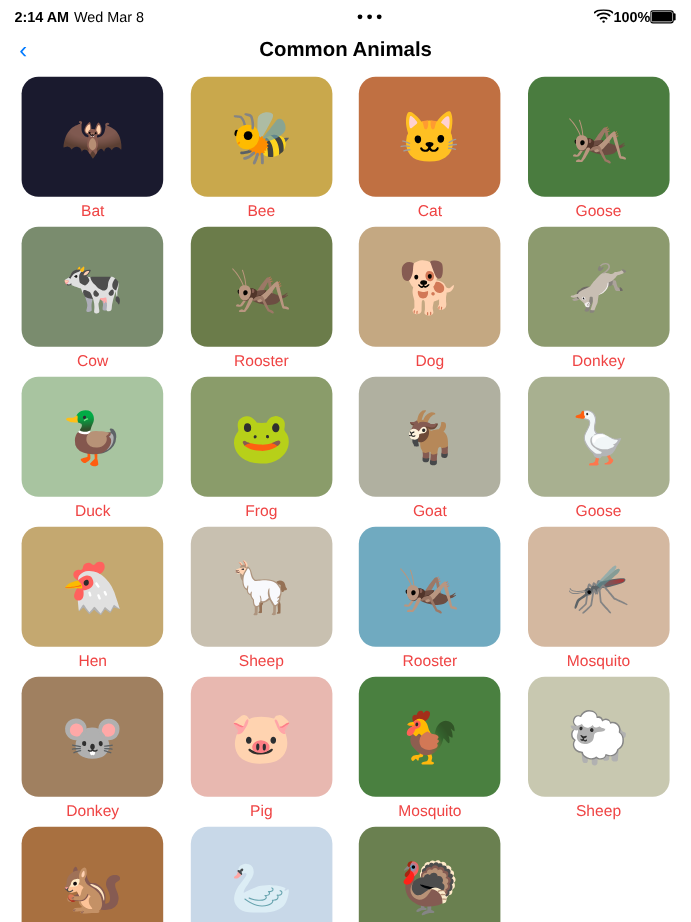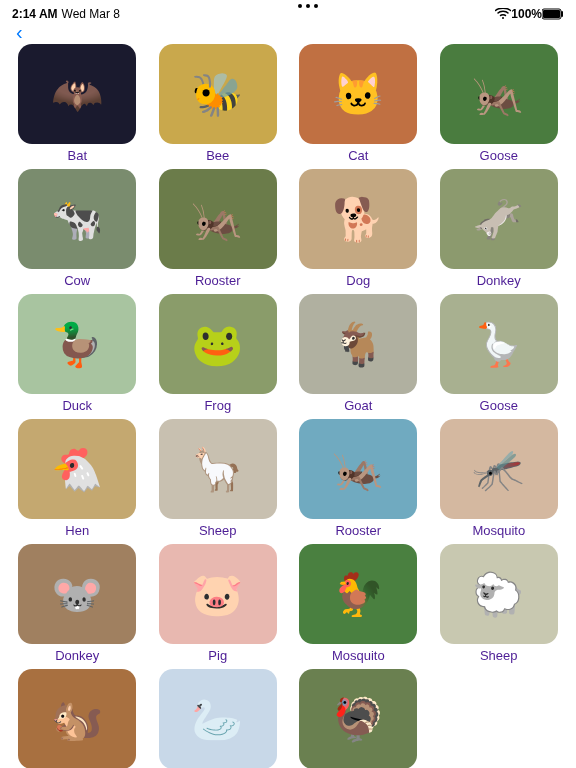--- a/index.html
+++ b/index.html
@@ -10,20 +10,21 @@
       min-height: 768px;
       background: #ffffff;
       font-family: -apple-system, 'Helvetica Neue', Arial, sans-serif;
       font-size: 13px;
       color: #000;
     }
 
     .status-bar {
       display: flex;
       justify-content: space-between;
+      align-items: center;
       padding: 4px 12px;
       font-size: 12px;
       font-weight: 600;
       height: 28px;
     }
 
     .status-left { display: flex; align-items: center; gap: 4px; }
     .status-center { display: flex; gap: 4px; }
     .status-right { display: flex; align-items: center; gap: 0; font-size: 12px; }
 
@@ -73,21 +74,21 @@
       background: #e0e0e0;
       display: flex;
       align-items: center;
       justify-content: center;
       font-size: 36px;
     }
 
     .animal-label {
       margin-top: 4px;
       font-size: 13px;
-      color: #4c1d95;
+      color: #ef4444;
       text-align: center;
     }
 
     
     .bg-bat { background: #1a1a2e; }
     .bg-bee { background: #c9a84c; }
     .bg-cat { background: #c07042; }
     .bg-cicada { background: #4a7c3f; }
     .bg-cow { background: #7a8c6e; }
     .bg-cricket { background: #6b7c4a; }
@@ -135,20 +136,21 @@
     <svg width="22" height="12" viewBox="0 0 22 12">
       <rect x="0" y="1" width="19" height="10" rx="2" ry="2" fill="none" stroke="#000" stroke-width="1"></rect>
       <rect x="1" y="2" width="17" height="8" rx="1" ry="1" fill="#000"></rect>
       <path d="M20 4 L20 8" stroke="#000" stroke-width="2" stroke-linecap="round"></path>
     </svg>
   </div>
 </div>
 
 <div class="nav-bar">
   <span class="nav-back">‹</span>
+  <span class="nav-title">Common Animals</span>
 </div>
 
 <div class="grid-container" id="animals-grid">
 <div class="animal-cell">
       <div class="animal-image bg-bat" style="font-size: 42px;">🦇</div>
       <span class="animal-label">Bat</span>
     </div>
     <div class="animal-cell">
       <div class="animal-image bg-bee" style="font-size: 42px;">🐝</div>
       <span class="animal-label">Bee</span>

